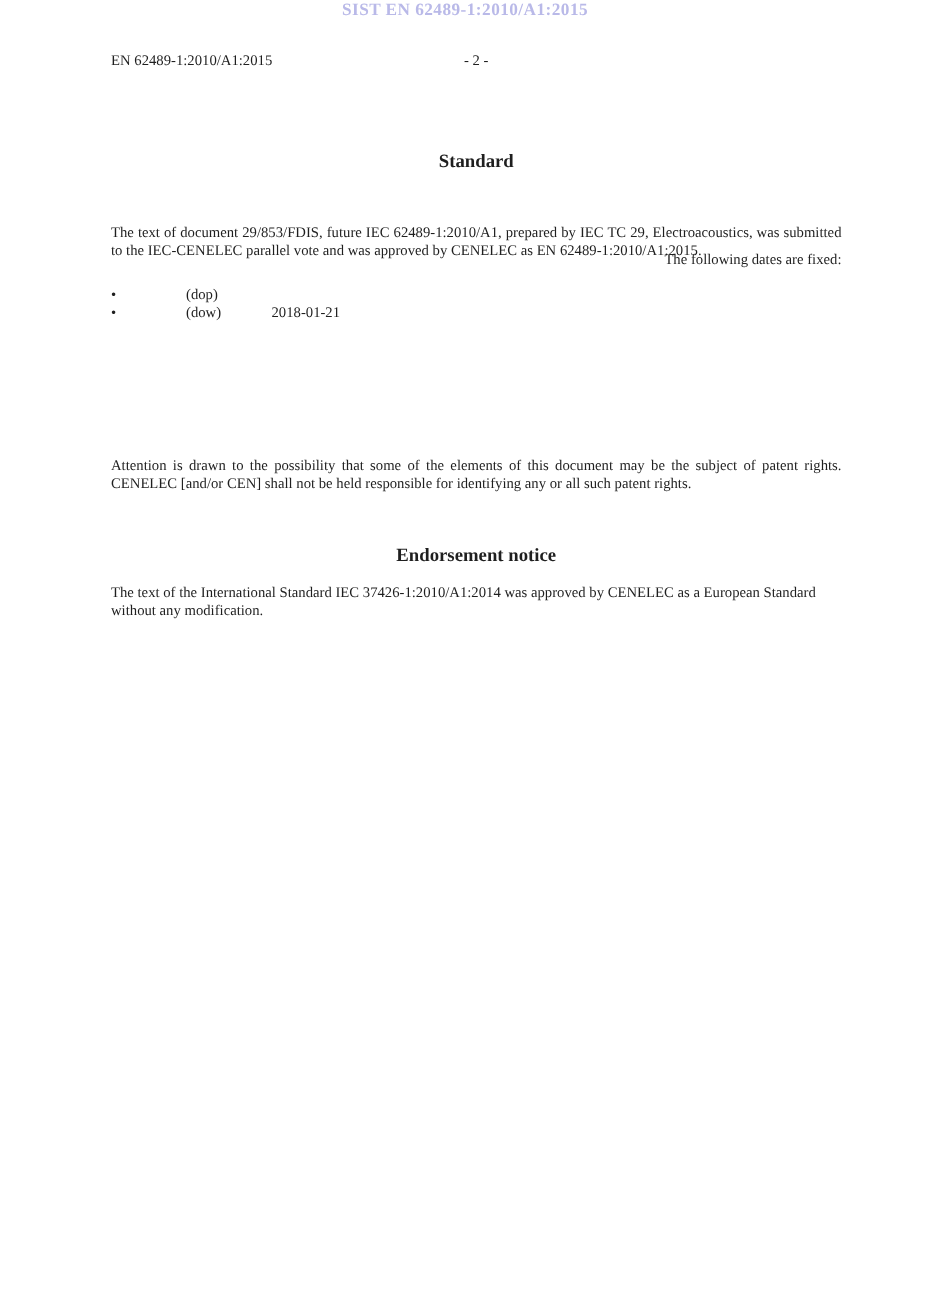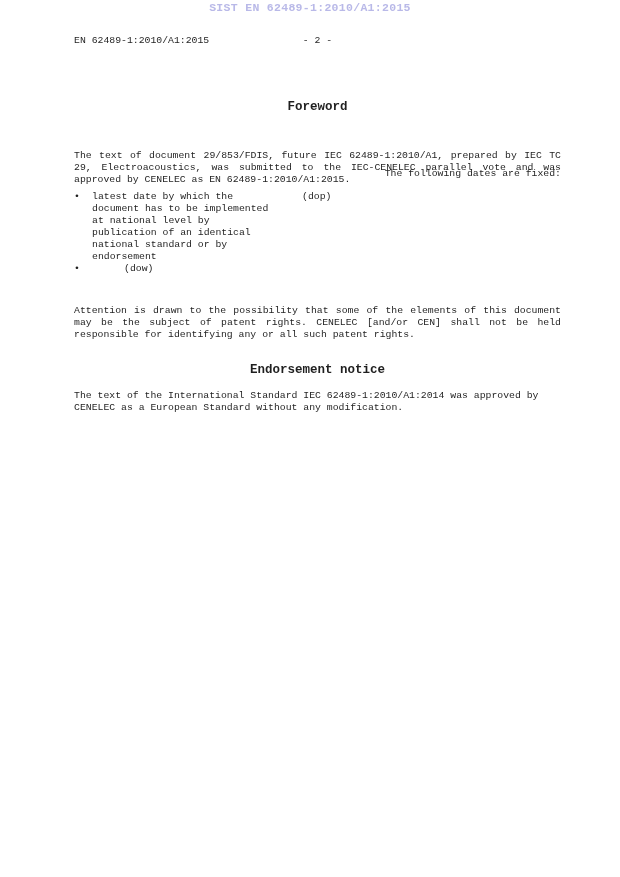--- a/index.html
+++ b/index.html
@@ -5,21 +5,21 @@
   html, body {
     margin: 0;
     padding: 0;
     background: #ffffff;
   }
   .page {
     position: relative;
     width: 620px;
     height: 877px;
     background: #ffffff;
-    font-family: Liberation Mono, monospace;
+    font-family: Liberation Serif, serif;
     color: #1f1f1f;
     overflow: hidden;
   }
   .watermark {
     position: absolute;
     top: 1px;
     left: 0;
     width: 620px;
     text-align: center;
     font-size: 11.5px;
@@ -91,41 +91,41 @@
   <div class="watermark">SIST EN 62489-1:2010/A1:2015</div>
 
   <div class="content">
 
     <div class="meta-row">
       <div class="meta-doc-ref">EN 62489-1:2010/A1:2015</div>
       <div class="meta-page-num">- 2 -</div>
       <div class="meta-spacer"></div>
     </div>
 
-    <div class="section-heading h-foreword">Foreword</div>
+    <div class="section-heading h-foreword">Standard</div>
 
     <div class="para p-foreword-1">The text of document 29/853/FDIS, future IEC 62489-1:2010/A1, prepared by IEC TC 29, Electroacoustics, was submitted to the IEC-CENELEC parallel vote and was approved by CENELEC as EN 62489-1:2010/A1:2015.</div>
 
     <div class="para p-dates-intro">The following dates are fixed:</div>
 
     <div class="dates-list">
 
       <div class="date-row">
         <div class="date-bullet">•</div>
-        <div class="date-text">latest date by which the document has to be implemented at national level by publication of an identical national standard or by endorsement</div>
         <div class="date-code">(dop)</div>
       </div>
 
       <div class="date-row">
         <div class="date-bullet">•</div>
         <div class="date-code">(dow)</div>
+        <div class="date-value">2018-01-21</div>
       </div>
 
     </div>
 
     <div class="para p-attention">Attention is drawn to the possibility that some of the elements of this document may be the subject of patent rights. CENELEC [and/or CEN] shall not be held responsible for identifying any or all such patent rights.</div>
 
     <div class="section-heading h-endorsement">Endorsement notice</div>
 
-    <div class="para p-endorsement">The text of the International Standard IEC 62489-1:2010/A1:2014 was approved by CENELEC as a European Standard without any modification.</div>
+    <div class="para p-endorsement">The text of the International Standard IEC 37426-1:2010/A1:2014 was approved by CENELEC as a European Standard without any modification.</div>
 
   </div>
 </div>
 
 </body></html>

